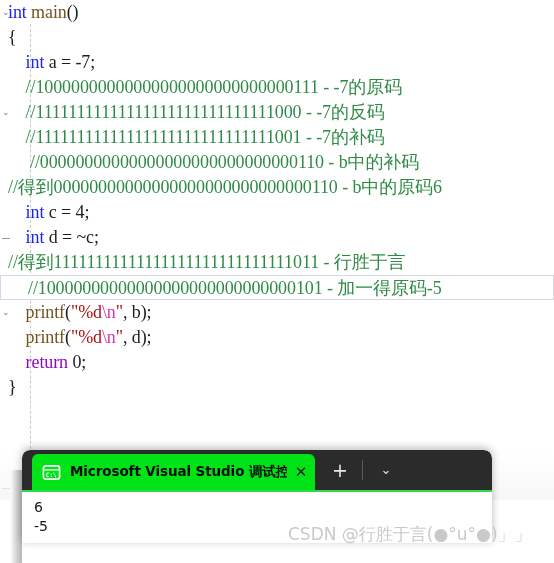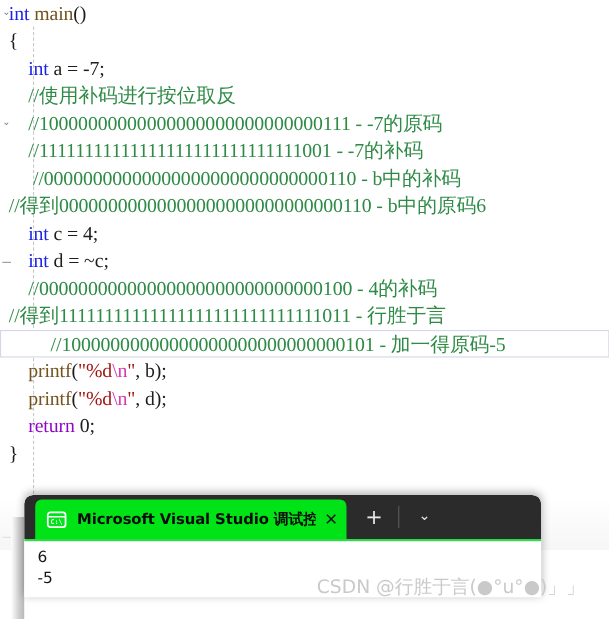--- a/index.html
+++ b/index.html
@@ -72,21 +72,21 @@
     letter-spacing: -0.1px;
   }
   .line .txt { padding-left: 8px; display: inline-block; }
 
   
   .line.current {
     border: 1px solid #d6d6e8;
     box-sizing: border-box;
     background: #ffffff;
   }
-  .line.current .txt { padding-left: 23px; }
+  .line.current .txt { padding-left: 5px; }
 
   
   .kw       { color: #1c24e8; }
   .kw2      { color: #8f08c4; }
   .fn       { color: #74531f; }
   .plain    { color: #1d1d1d; }
   .cmt      { color: #2e8b46; }
   .str      { color: #a31515; }
   .esc      { color: #d838b0; }
   .num      { color: #1d1d1d; }
@@ -238,28 +238,27 @@
       <div class="fold-mark" style="top: 108px;">⌄</div>
       <div class="fold-mark minus" style="top: 238px;"></div>
       <div class="fold-mark" style="top: 308px;">⌄</div>
       <div class="fold-mark minus" style="top: 488px;"></div>
     </div>
 
   <div id="code">
       <div class="line"><span class="txt"><span class="kw">int</span><span class="plain"> </span><span class="fn">main</span><span class="plain">()</span></span></div>
       <div class="line"><span class="txt"><span class="plain">{</span></span></div>
       <div class="line"><span class="txt"><span class="plain">    </span><span class="kw">int</span><span class="plain"> a = </span><span class="num">-7</span><span class="plain">;</span></span></div>
-      <div class="line"><span class="txt"><span class="cmt">    //使用补码进行按位取反</span></span></div>
       <div class="line"><span class="txt"><span class="cmt">    //10000000000000000000000000000111 - -7的原码</span></span></div>
+      <div class="line"><span class="txt"><span class="cmt">    //11111111111111111111111111111000 - -7的反码</span></span></div>
       <div class="line"><span class="txt"><span class="cmt">    //11111111111111111111111111111001 - -7的补码</span></span></div>
       <div class="line"><span class="txt"><span class="cmt">     //00000000000000000000000000000110 - b中的补码</span></span></div>
       <div class="line"><span class="txt"><span class="cmt">//得到00000000000000000000000000000110 - b中的原码6</span></span></div>
       <div class="line"><span class="txt"><span class="plain">    </span><span class="kw">int</span><span class="plain"> c = </span><span class="num">4</span><span class="plain">;</span></span></div>
       <div class="line"><span class="txt"><span class="plain">    </span><span class="kw">int</span><span class="plain"> d = ~c;</span></span></div>
-      <div class="line"><span class="txt"><span class="cmt">    //00000000000000000000000000000100 - 4的补码</span></span></div>
       <div class="line"><span class="txt"><span class="cmt">//得到11111111111111111111111111111011 - 行胜于言</span></span></div>
       <div class="line current"><span class="txt"><span class="cmt">     //10000000000000000000000000000101 - 加一得原码-5</span></span></div>
       <div class="line"><span class="txt"><span class="plain">    </span><span class="fn">printf</span><span class="plain">(</span><span class="str">"%d</span><span class="esc">\n</span><span class="str">"</span><span class="plain">, b);</span></span></div>
       <div class="line"><span class="txt"><span class="plain">    </span><span class="fn">printf</span><span class="plain">(</span><span class="str">"%d</span><span class="esc">\n</span><span class="str">"</span><span class="plain">, d);</span></span></div>
       <div class="line"><span class="txt"><span class="plain">    </span><span class="kw2">return</span><span class="plain"> </span><span class="num">0</span><span class="plain">;</span></span></div>
       <div class="line"><span class="txt"><span class="plain">}</span></span></div>
     </div>
 
   <div id="editor-bottom-fade"></div>
 </div>

